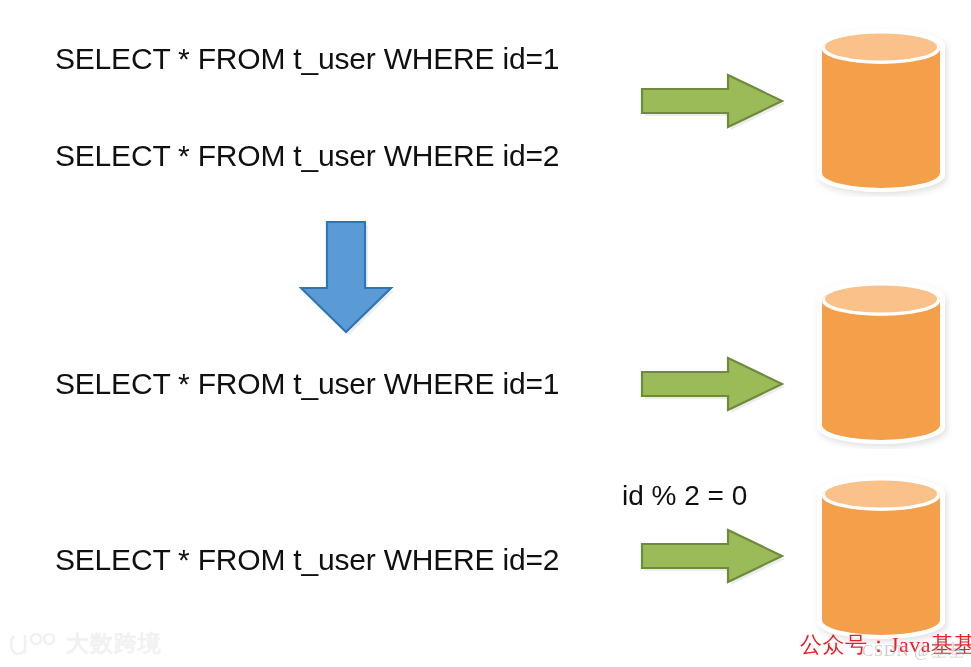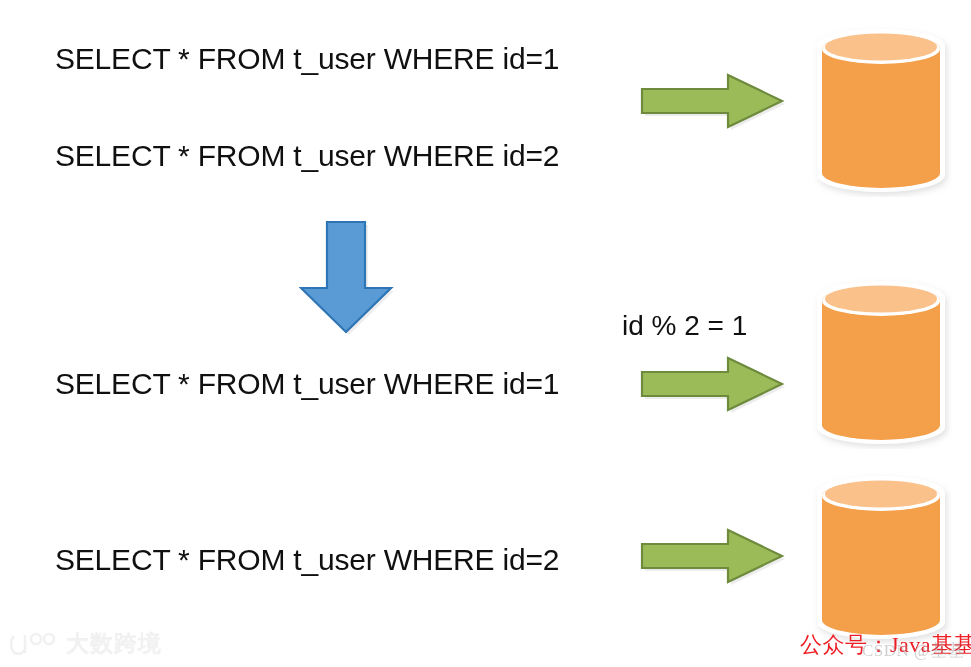--- a/index.html
+++ b/index.html
@@ -140,21 +140,20 @@
 
   <div class="arrow-down" style="left:299px; top:220px;">
     <svg width="96" height="116" viewBox="0 0 96 116" xmlns="http://www.w3.org/2000/svg">
       <g transform="translate(2,2)">
         <polygon points="26,0 64,0 64,66 90,66 45,110 0,66 26,66" fill="#aaaaaa" opacity="0.20" transform="translate(3,3)"></polygon>
         <polygon points="26,0 64,0 64,66 90,66 45,110 0,66 26,66" fill="#5B9BD5" stroke="#2E75B6" stroke-width="2.2" stroke-linejoin="miter"></polygon>
       </g>
     </svg>
   </div>
 
-  <div class="mod-label" style="left:622px; top:310px;">id % 2 = 1</div>
 
   <div class="sql-line" style="left:55px; top:367px;">SELECT * FROM t_user WHERE id=1</div>
 
   <div class="arrow-right" style="left:640px; top:356px;">
     <svg width="146" height="58" viewBox="0 0 146 58" xmlns="http://www.w3.org/2000/svg">
       <g transform="translate(2,2)">
         <polygon points="0,14 86,14 86,0 140,26 86,52 86,38 0,38" fill="#aaaaaa" opacity="0.22" transform="translate(3,3)"></polygon>
         <polygon points="0,14 86,14 86,0 140,26 86,52 86,38 0,38" fill="#9BBB59" stroke="#6E8B3D" stroke-width="2.2" stroke-linejoin="miter"></polygon>
       </g>
     </svg>
@@ -169,20 +168,21 @@
       </defs>
       <g filter="url(#dbshadow2)">
         <path d="M7,21 a64,17 0 0,1 128,0 L135,150 a64,17 0 0,1 -128,0 Z" fill="#FFFFFF"></path>
         <path d="M12,24 a59,15 0 0,1 118,0 L130,148 a59,15 0 0,1 -118,0 Z" fill="#F4A04C"></path>
         <ellipse cx="71" cy="24" rx="59" ry="15" fill="#FFFFFF"></ellipse>
         <ellipse cx="71" cy="22" rx="56" ry="13.5" fill="#FAC18A"></ellipse>
       </g>
     </svg>
   </div>
 
+  <div class="mod-label" style="left:622px; top:480px;">id % 2 = 0</div>
 
   <div class="sql-line" style="left:55px; top:543px;">SELECT * FROM t_user WHERE id=2</div>
 
   <div class="arrow-right" style="left:640px; top:528px;">
     <svg width="146" height="58" viewBox="0 0 146 58" xmlns="http://www.w3.org/2000/svg">
       <g transform="translate(2,2)">
         <polygon points="0,14 86,14 86,0 140,26 86,52 86,38 0,38" fill="#aaaaaa" opacity="0.22" transform="translate(3,3)"></polygon>
         <polygon points="0,14 86,14 86,0 140,26 86,52 86,38 0,38" fill="#9BBB59" stroke="#6E8B3D" stroke-width="2.2" stroke-linejoin="miter"></polygon>
       </g>
     </svg>

